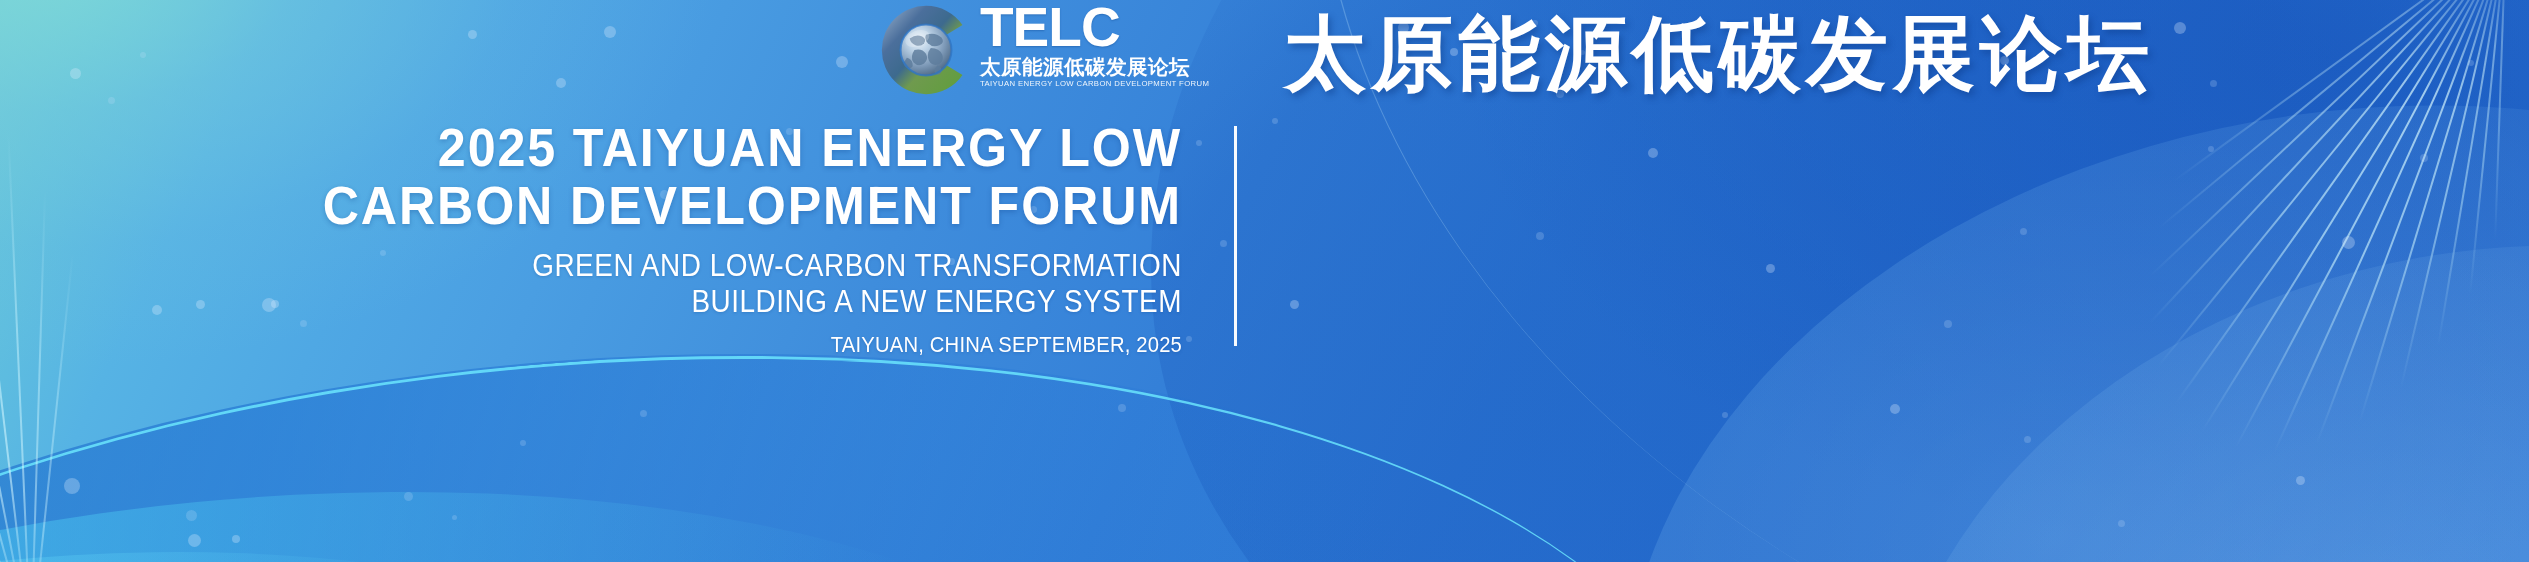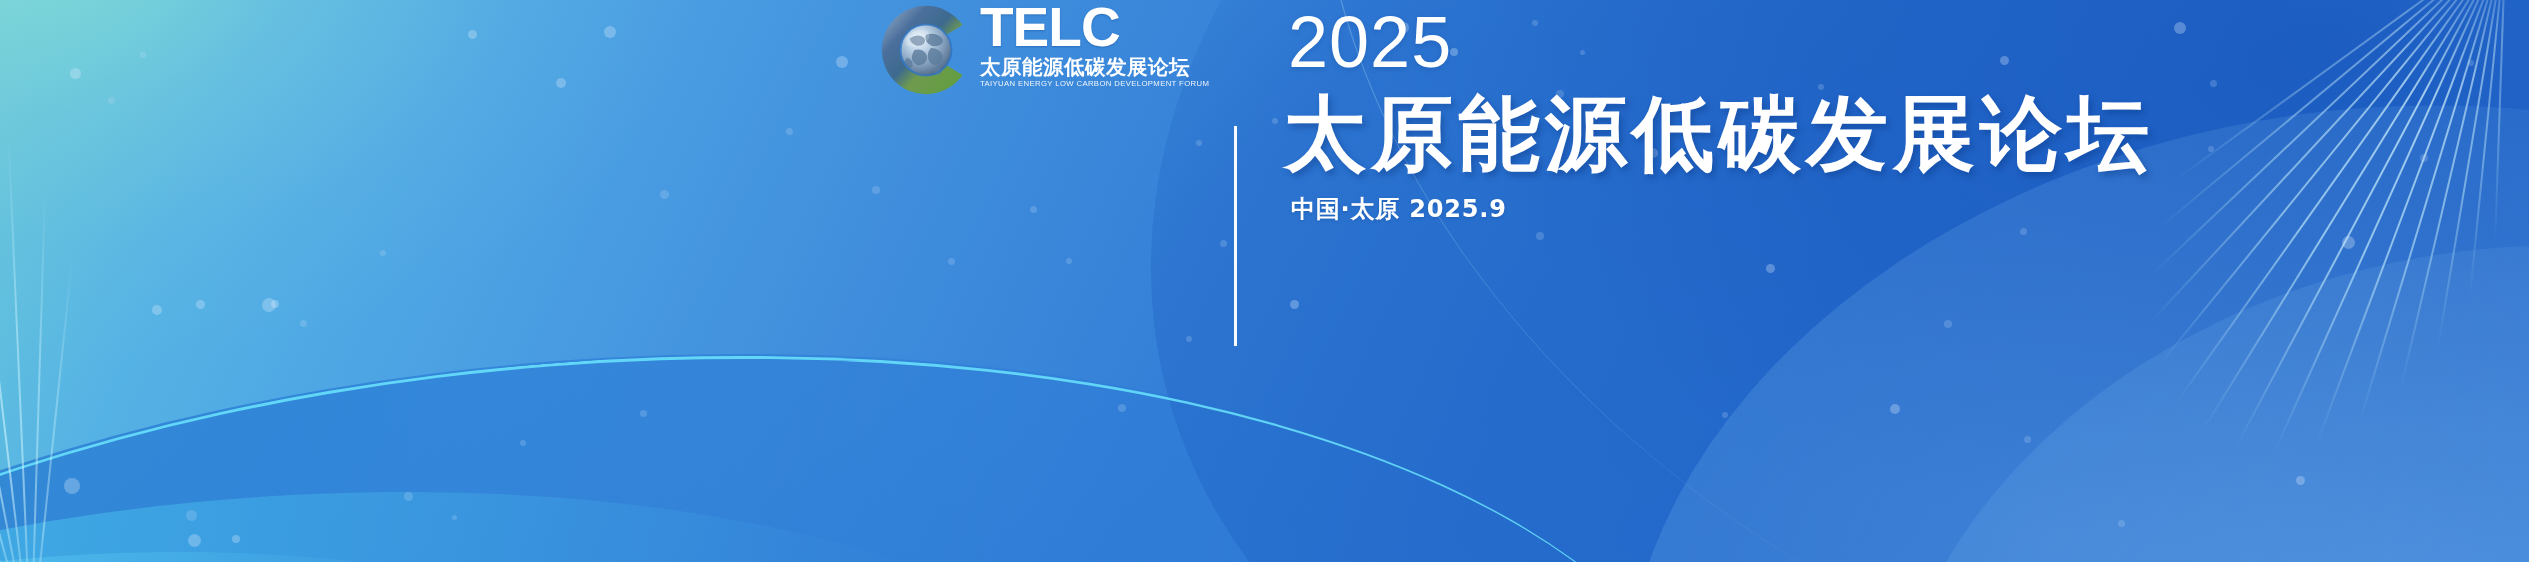--- a/index.html
+++ b/index.html
@@ -430,20 +430,25 @@
     </svg>
     <div class="logo-words">
       <div class="logo-telc">TELC</div>
       <div class="logo-cn">太原能源低碳发展论坛</div>
       <div class="logo-en">TAIYUAN ENERGY LOW CARBON DEVELOPMENT FORUM</div>
     </div>
   </div>
 
   <div id="divider"></div>
 
+  <div id="left-block">
+    <div class="en-title">2025 TAIYUAN ENERGY LOW</div>
+    <div class="en-title">CARBON DEVELOPMENT FORUM</div>
+    <div class="en-sub">GREEN AND LOW-CARBON TRANSFORMATION</div>
+    <div class="en-sub second">BUILDING A NEW ENERGY SYSTEM</div>
+    <div class="en-place">TAIYUAN, CHINA  SEPTEMBER, 2025</div>
+  </div>
 
   <div id="right-block">
-    <div class="cn-year">2025</div>
     <div class="cn-title">太原能源低碳发展论坛</div>
-    <div class="cn-place">中国·太原  2025.9</div>
   </div>
 
 </div>
 
 </body></html>

